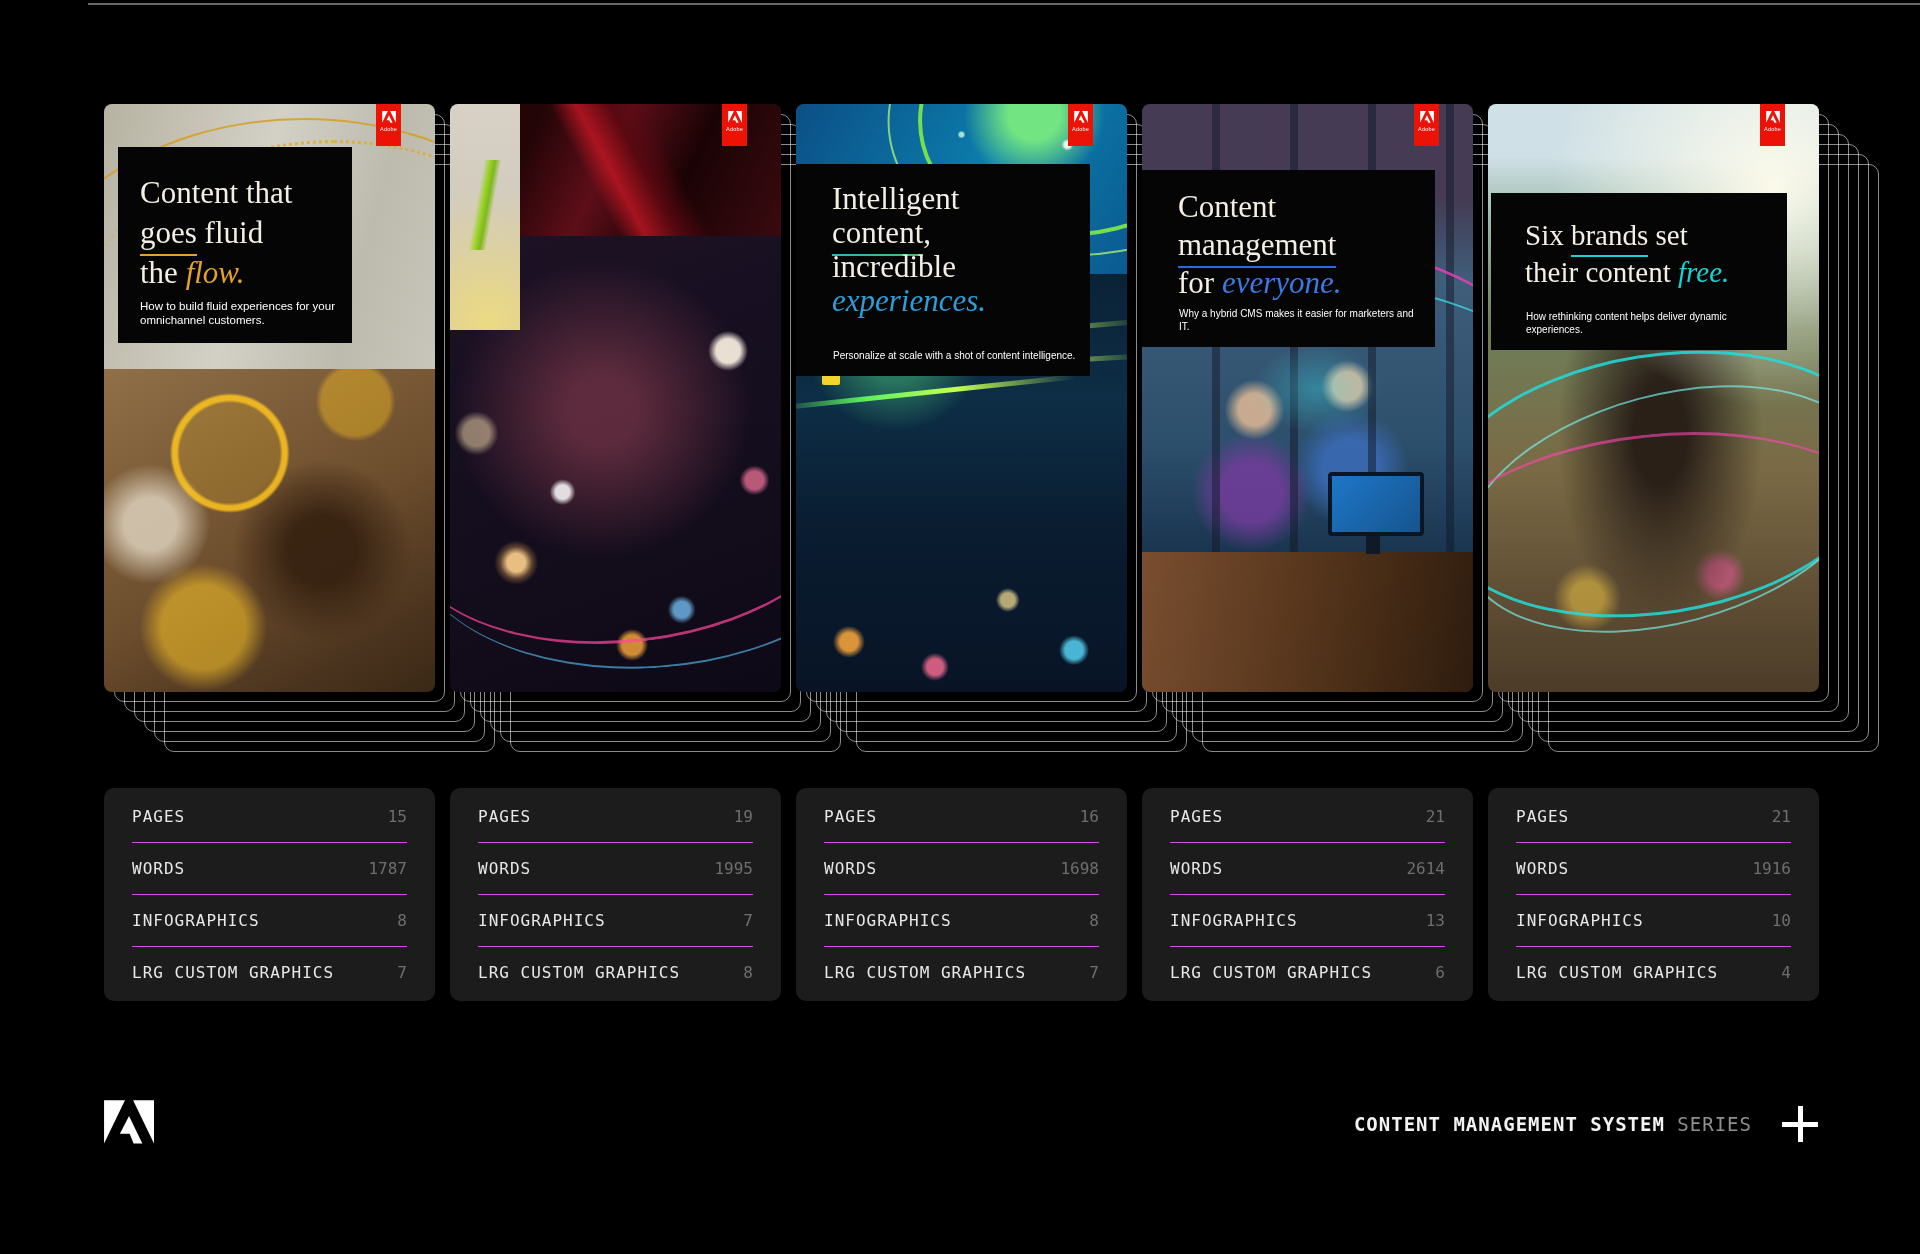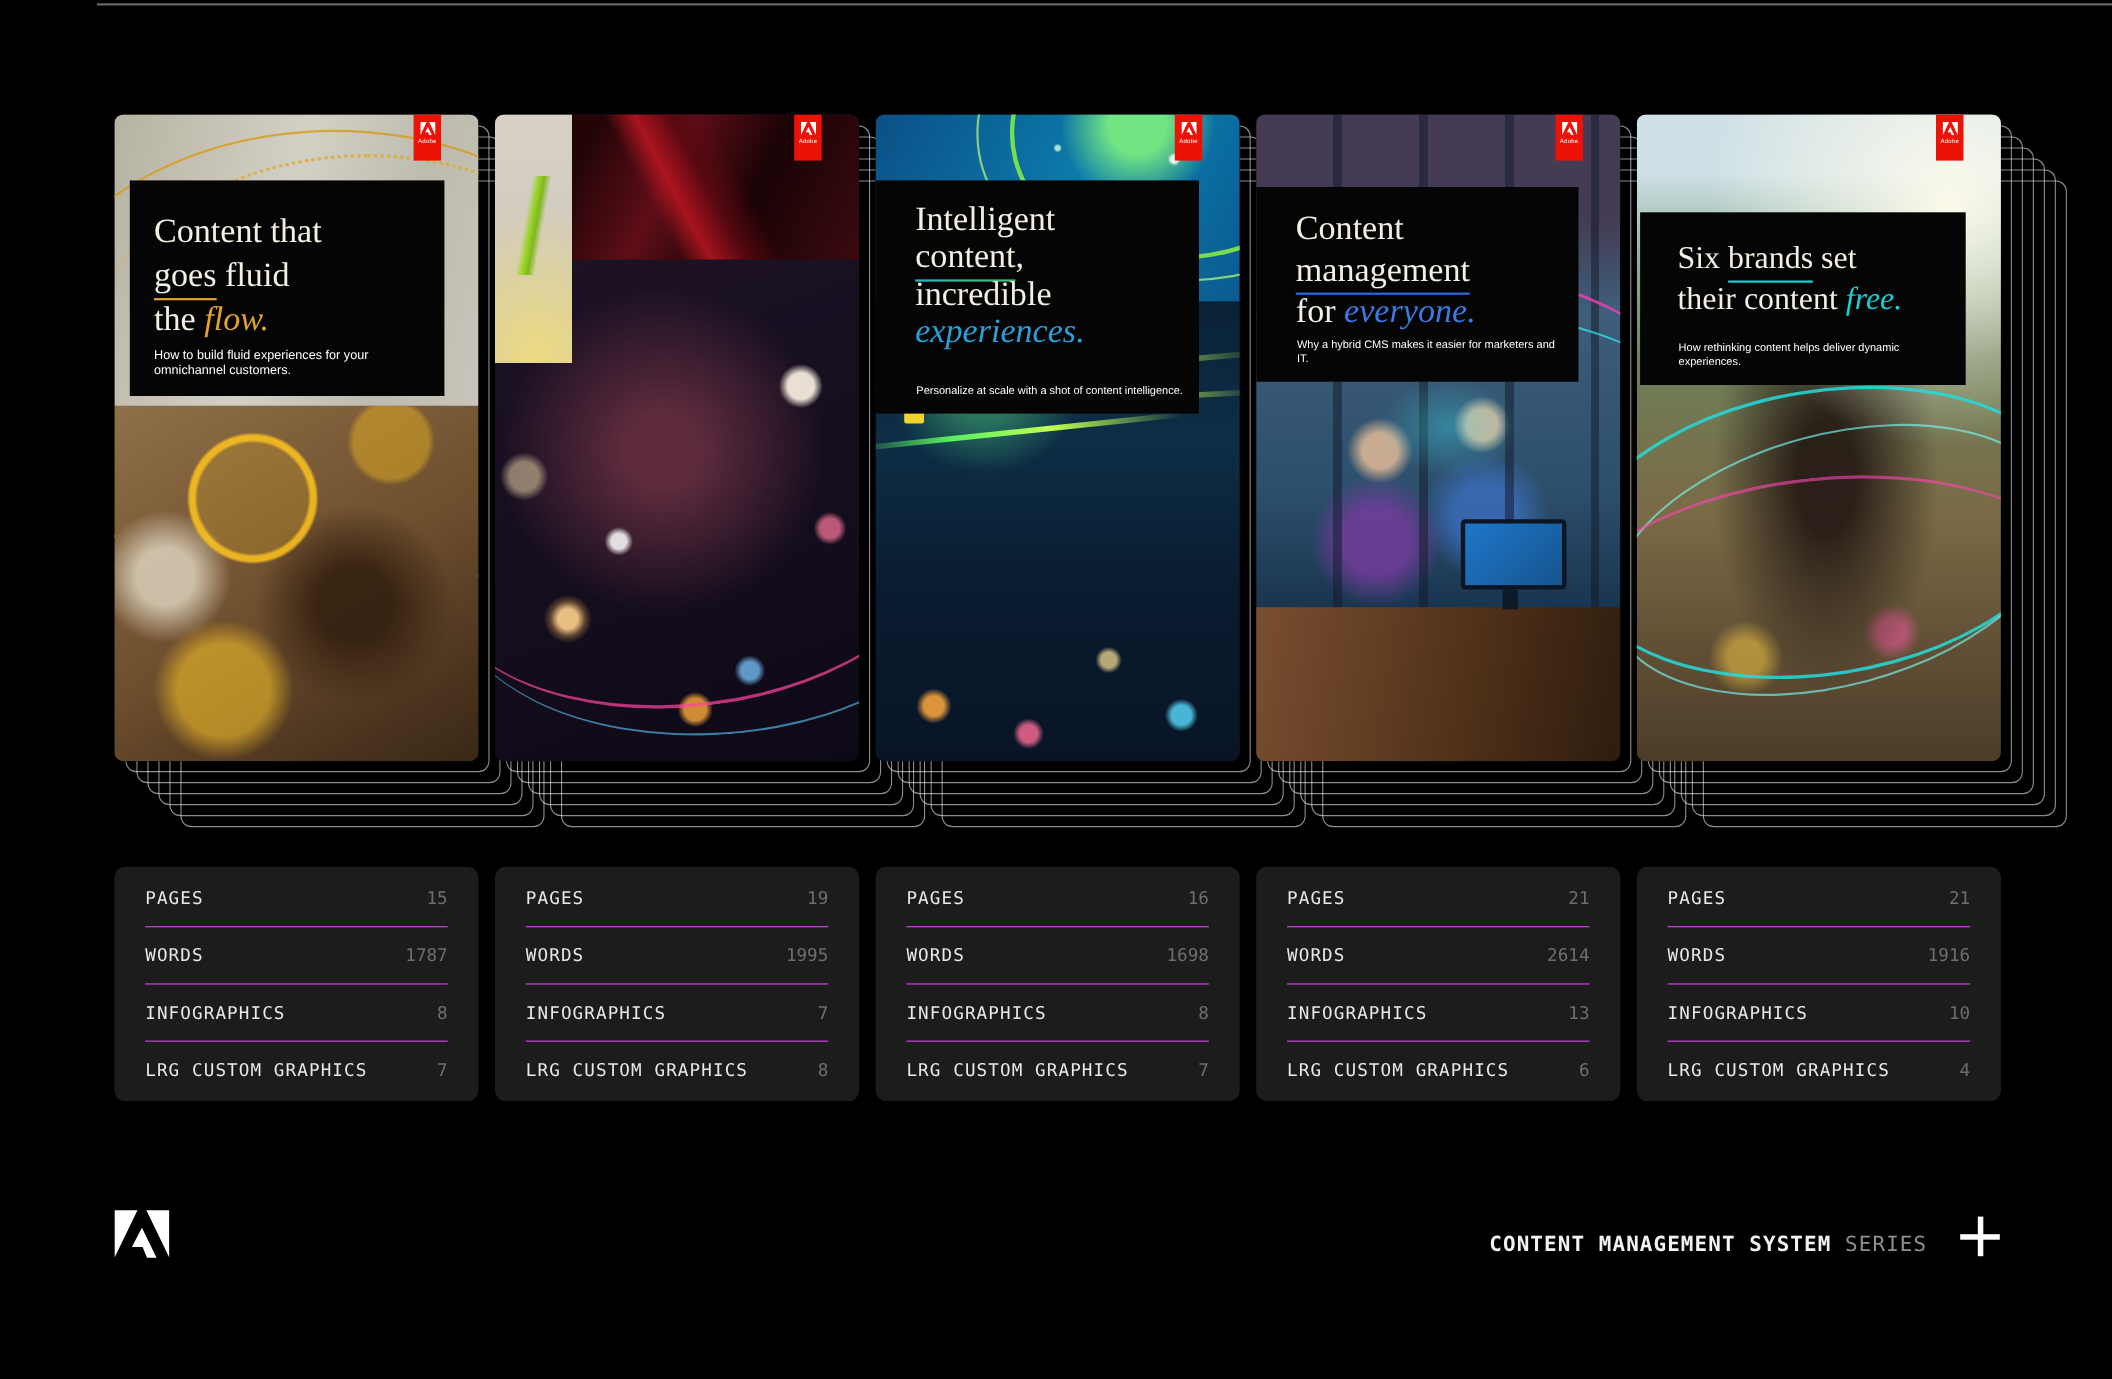--- a/index.html
+++ b/index.html
@@ -32,21 +32,21 @@
   .tbox{position:absolute;background:#050505;z-index:5;box-sizing:border-box;color:#f3efe4;}
   .tbox h2{margin:0;font-family:"Liberation Serif",serif;font-weight:400;}
   .tbox .sub{position:absolute;font-family:"Liberation Sans",sans-serif;color:#fff;margin:0;}
   .u{padding-bottom:6px;background:linear-gradient(90deg,var(--ul1),var(--ul2)) left bottom/100% 2px no-repeat;}
   .ac{font-style:italic;color:var(--ac);}
   .grad{font-style:italic;color:#d94f3e;}
   @supports ((-webkit-background-clip:text) or (background-clip:text)){
     .grad{background-image:linear-gradient(90deg,#e0662a,#c22458);-webkit-background-clip:text;
           background-clip:text;color:transparent;}
   }
-  .p1 .tbox{left:14px;top:60px;width:286px;height:196px;padding:26px 18px 0 22px;--ac:#e2a32a;--ul1:#e2a32a;--ul2:#e2a32a;}
+  .p1 .tbox{left:14px;top:43px;width:234px;height:196px;padding:26px 18px 0 22px;--ac:#e2a32a;--ul1:#e2a32a;--ul2:#e2a32a;}
   .p1 .tbox h2{font-size:31px;line-height:40px;}
   .p1 .sub{bottom:16px;left:22px;width:210px;font-size:11.5px;line-height:14px;}
   .p2 .tbox{left:20px;top:92px;width:311px;height:112px;padding:16px 12px 0 22px;--ac:#d8345c;--ul1:#d8345c;--ul2:#d8345c;}
   .p2 .tbox h2{font-size:29px;line-height:36px;}
   .p2 .sub{bottom:12px;left:23px;width:280px;font-size:10.5px;line-height:13px;}
   .p3 .tbox{left:0;top:60px;width:294px;height:212px;padding:18px 14px 0 36px;--ac:#2a9fd8;--ul1:#27b6c8;--ul2:#46bf6a;}
   .p3 .tbox h2{font-size:31px;line-height:34px;}
   .p3 .sub{bottom:14px;left:37px;width:246px;font-size:10px;line-height:13px;}
   .p4 .tbox{left:0;top:66px;width:293px;height:177px;padding:18px 12px 0 36px;--ac:#3a7ae2;--ul1:#2a6ae0;--ul2:#2a6ae0;}
   .p4 .tbox h2{font-size:31px;line-height:38px;}
@@ -139,21 +139,21 @@
   .panel.p1{left:104px}.panel.p2{left:450px}.panel.p3{left:796px}.panel.p4{left:1142px}.panel.p5{left:1488px}
   .row{height:52px;margin:0 28px;display:flex;align-items:center;justify-content:space-between;box-sizing:border-box;}
   .row + .row{border-top:1px solid #d946ef;}
   .row:first-child{margin-top:2px;}
   .lbl{color:#e8e8e8;font-size:16px;letter-spacing:1px;}
   .val{color:#6e6e6e;font-size:16px;}
 
   
   .footer-logo{position:absolute;left:104px;top:1100px;width:50px;height:44px;}
   .footer-logo svg{width:50px;height:44px;}
-  .series{position:absolute;top:1106px;right:102px;display:flex;align-items:flex-end;gap:30px;}
+  .series{position:absolute;top:1106px;right:102px;display:flex;align-items:center;gap:30px;}
   .series .txt{font-family:"DejaVu Sans Mono","Liberation Mono",monospace;font-weight:bold;font-size:19px;
                letter-spacing:1px;color:#f2f2f2;white-space:nowrap;}
   .series .txt .lt{color:#8f8f8f;font-weight:normal;}
   .plus{position:relative;width:36px;height:36px;cursor:pointer;}
   .plus::before{content:"";position:absolute;left:0;top:15.5px;width:36px;height:5px;background:#fff;}
   .plus::after{content:"";position:absolute;left:15.5px;top:0;width:5px;height:36px;background:#fff;}
 </style>
 </head>
 <body>
 

